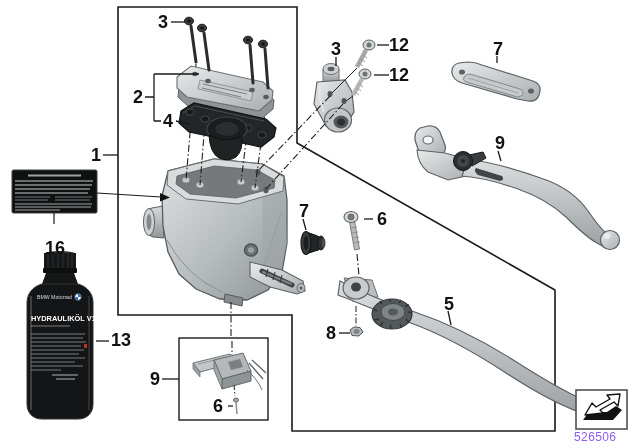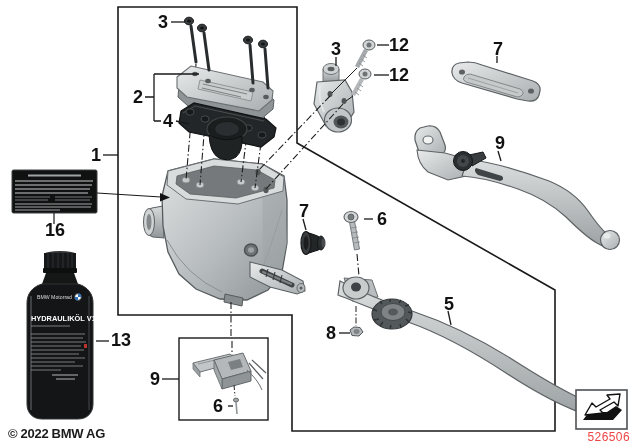--- a/index.html
+++ b/index.html
@@ -4,22 +4,22 @@
 <style>
   html,body{margin:0;padding:0;background:#fff;}
   .stage{position:relative;width:640px;height:448px;background:#fff;overflow:hidden;
          font-family:"Liberation Sans",sans-serif;}
   .stage svg{position:absolute;left:0;top:0;}
   .callout{position:absolute;transform:translate(-50%,-50%);
            font-weight:bold;font-size:18px;color:#111;line-height:1;
            font-family:"Liberation Sans",sans-serif;white-space:nowrap;}
   .copyright{position:absolute;left:8px;top:426px;font-size:13px;font-weight:bold;
              letter-spacing:-0.3px;color:#1b1b1b;}
-  .partnum{position:absolute;left:574px;top:430px;width:56px;text-align:right;
-           font-size:12px;color:#ef4444;letter-spacing:0.4px;}
+  .partnum{position:absolute;left:574px;top:430px;width:56px;text-align:left;
+           font-size:12px;color:#8b5cf6;letter-spacing:0.4px;}
   .svgtext{font-family:"Liberation Sans",sans-serif;}
 </style>
 </head>
 <body>
 
 <div class="stage">
 <svg width="640" height="448" viewBox="0 0 640 448">
   <defs>
     <linearGradient id="gMetal" x1="0" y1="0" x2="1" y2="1">
       <stop offset="0" stop-color="#e8eaeb"></stop>
@@ -319,17 +319,16 @@
 <div class="callout" style="left:304px;top:211px">7</div>
 <div class="callout" style="left:331px;top:333px">8</div>
 <div class="callout" style="left:155px;top:379px">9</div>
 <div class="callout" style="left:218px;top:406px">6</div>
 <div class="callout" style="left:336px;top:49px">3</div>
 <div class="callout" style="left:399px;top:45px">12</div>
 <div class="callout" style="left:399px;top:75px">12</div>
 <div class="callout" style="left:121px;top:340px">13</div>
 <div class="callout" style="left:500px;top:143px">9</div>
 <div class="callout" style="left:498px;top:49px">7</div>
-<div class="callout" style="left:55px;top:230px">16</div>
-
-<div class="copyright">© 2022 BMW AG</div>
+<div class="callout" style="left:55px;top:248px">16</div>
+
 <div class="partnum">526506</div>
 </div>
 
 </body></html>

